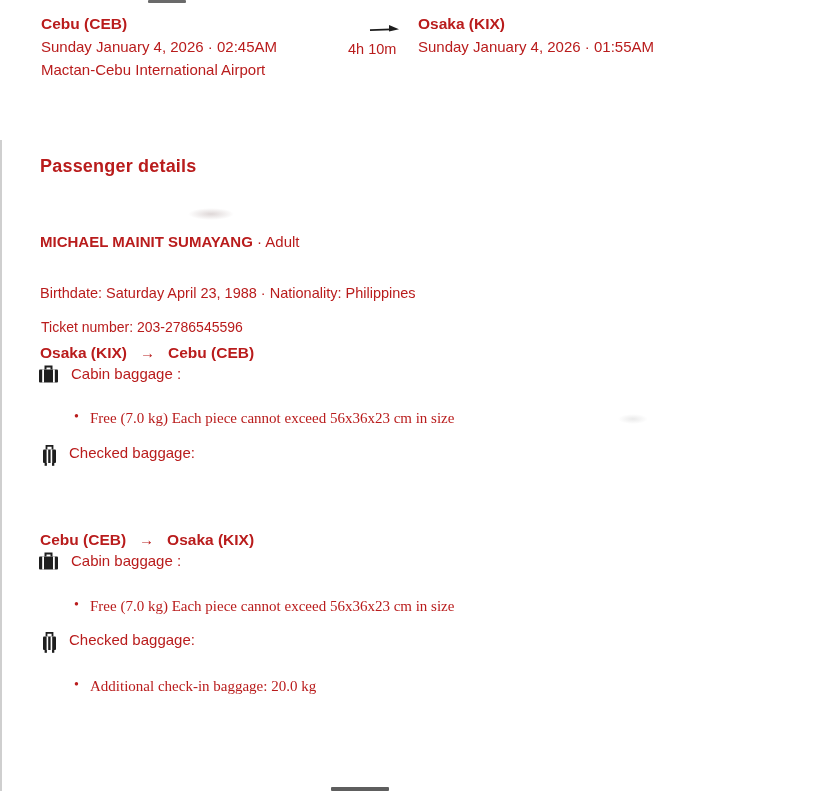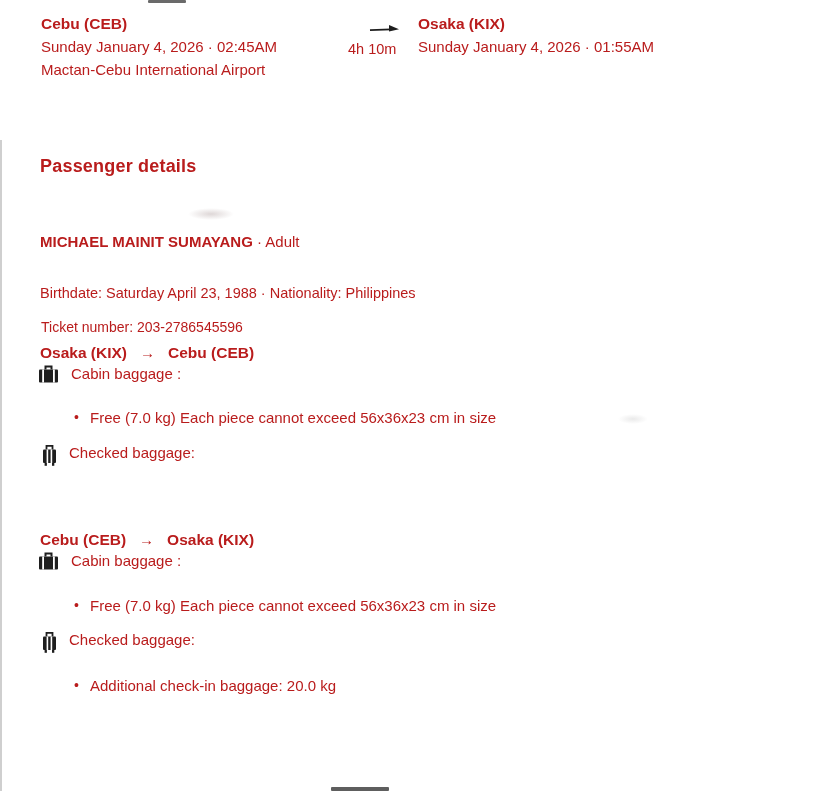--- a/index.html
+++ b/index.html
@@ -27,21 +27,21 @@
   .name-line .pname { font-weight: bold; }
   .birth-line { font-size: 14.5px; }
   .ticket-line { font-size: 14px; }
 
   .route-line { font-size: 15.5px; font-weight: bold; }
   .route-line .route-arrow { font-weight: 400; font-size: 15px; padding: 0 13px; }
 
   .bag-row { display: flex; gap: 12px; font-size: 15px; }
   .bag-row svg { flex: 0 0 auto; }
 
-  ul.bullets { list-style: none; font-size: 15px; line-height: 20.5px; }
+  ul.bullets { list-style: none; font-size: 15px; line-height: 20.5px; font-family: Liberation Serif, serif; }
   ul.bullets li { position: relative; padding-left: 16px; }
   ul.bullets li::before {
     content: "•";
     position: absolute; left: 0; top: -1px;
     font-size: 14px;
   }
 
   
   .edge-line { left: 0; top: 140px; width: 2px; height: 651px; background: #cfcfcf; }
   .mark-top { left: 148px; top: 0; width: 38px; height: 3px; background: #6a6a6a; border-radius: 1px; }

